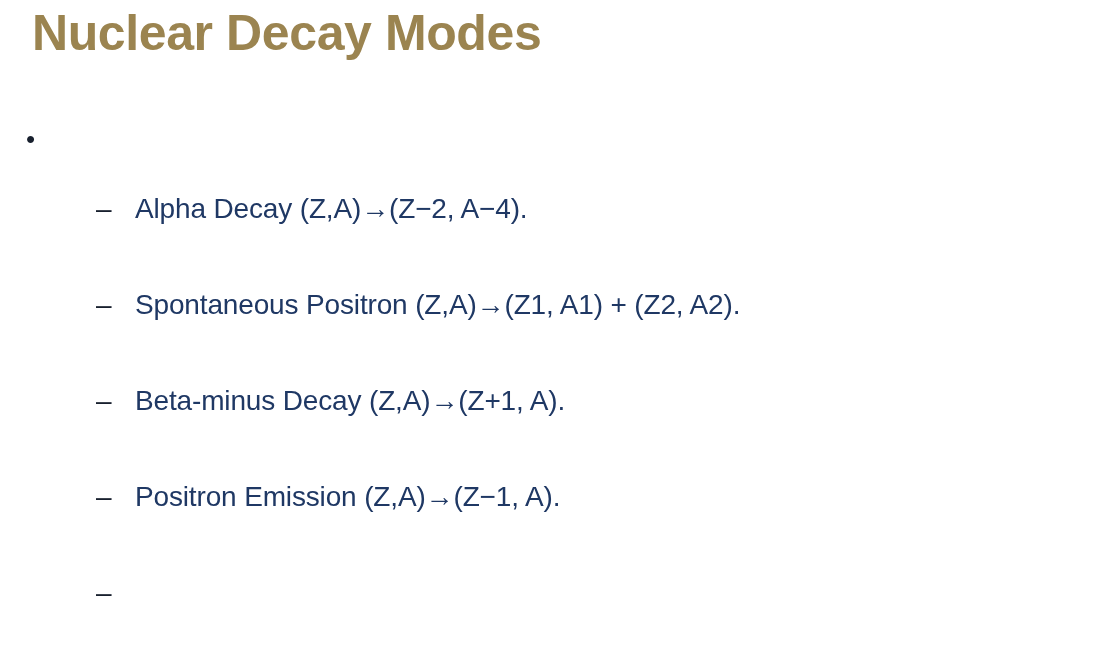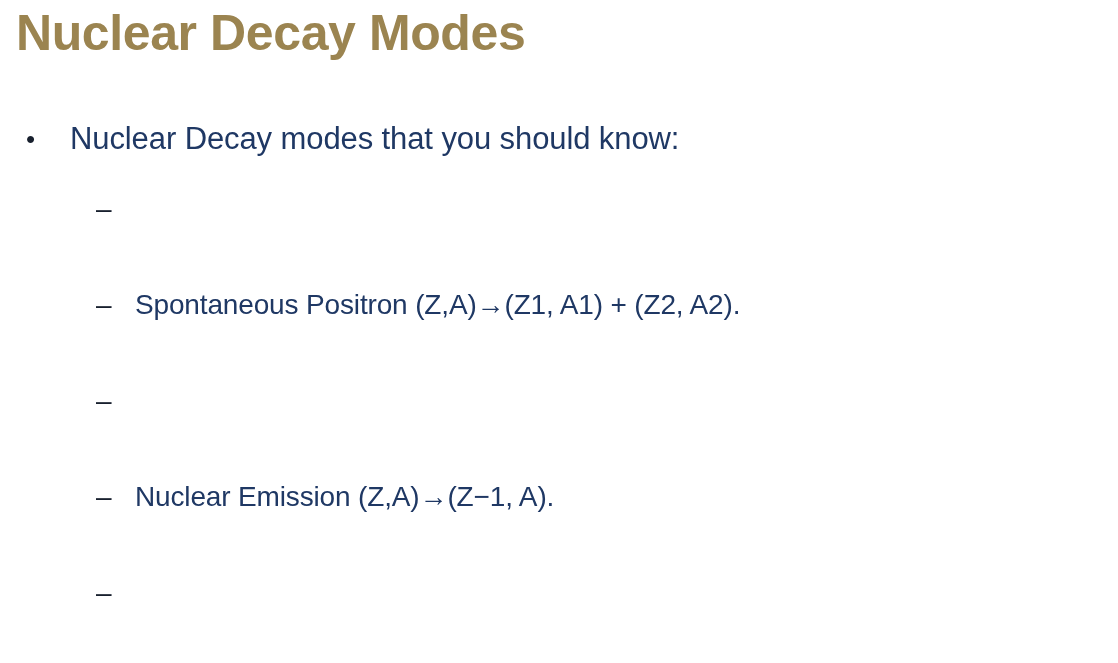--- a/index.html
+++ b/index.html
@@ -19,21 +19,21 @@
   .slide {
     position: relative;
     width: 1118px;
     height: 663px;
     background: #ffffff;
   }
 
   
   .slide-title {
     position: absolute;
-    left: 16px;
+    left: 32px;
     top: 2px;
     width: 1060px;
     color: #9b8450;
     font-size: 50px;
     font-weight: bold;
     line-height: 62px;
     letter-spacing: -0.4px;
     white-space: nowrap;
   }
 
@@ -96,39 +96,40 @@
 <body>
 
 <div class="slide">
 
   <div class="slide-title">Nuclear Decay Modes</div>
 
   <div class="body-area">
 
     <div class="lvl1 row-b1">
       <span class="marker">•</span>
-      <span class="txt">Nuclear Decay modes that you should know:</span>
     </div>
 
     <div class="lvl2 row-s1">
       <span class="marker">–</span>
+      <span class="txt">Alpha Decay (Z,A)→(Z−2, A−4).</span>
     </div>
 
     <div class="lvl2 row-s2">
       <span class="marker">–</span>
       <span class="txt">Spontaneous Positron (Z,A)→(Z1, A1) + (Z2, A2).</span>
     </div>
 
     <div class="lvl2 row-s3">
       <span class="marker">–</span>
+      <span class="txt">Beta-minus Decay (Z,A)→(Z+1, A).</span>
     </div>
 
     <div class="lvl2 row-s4">
       <span class="marker">–</span>
-      <span class="txt">Nuclear Emission (Z,A)→(Z−1, A).</span>
+      <span class="txt">Positron Emission (Z,A)→(Z−1, A).</span>
     </div>
 
     <div class="lvl2 row-s5">
       <span class="marker">–</span>
     </div>
 
   </div>
 </div>
 
 </body></html>

